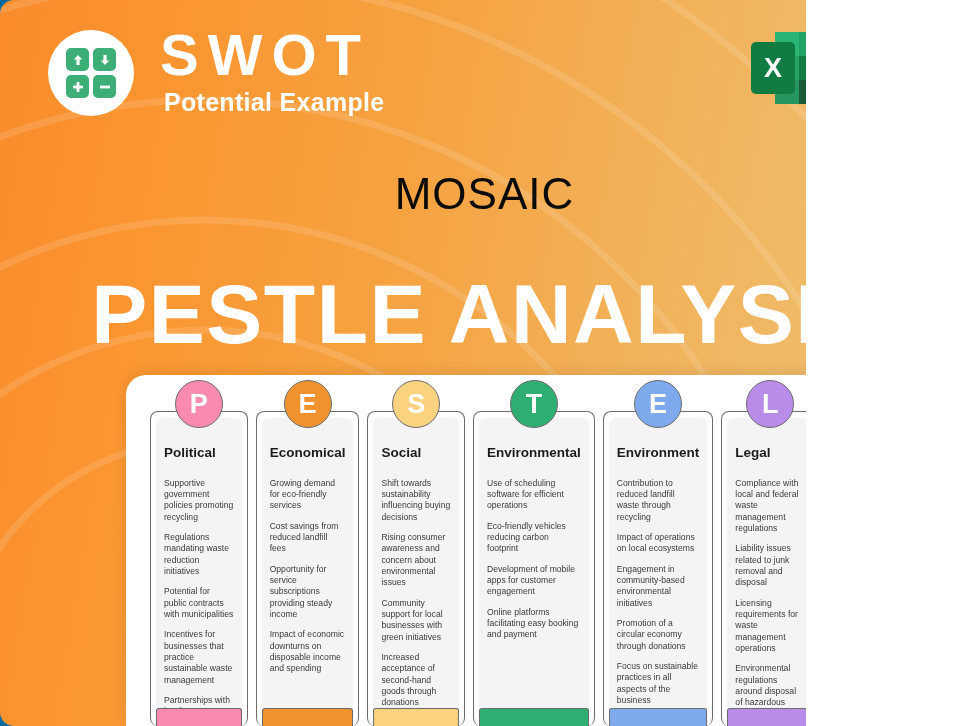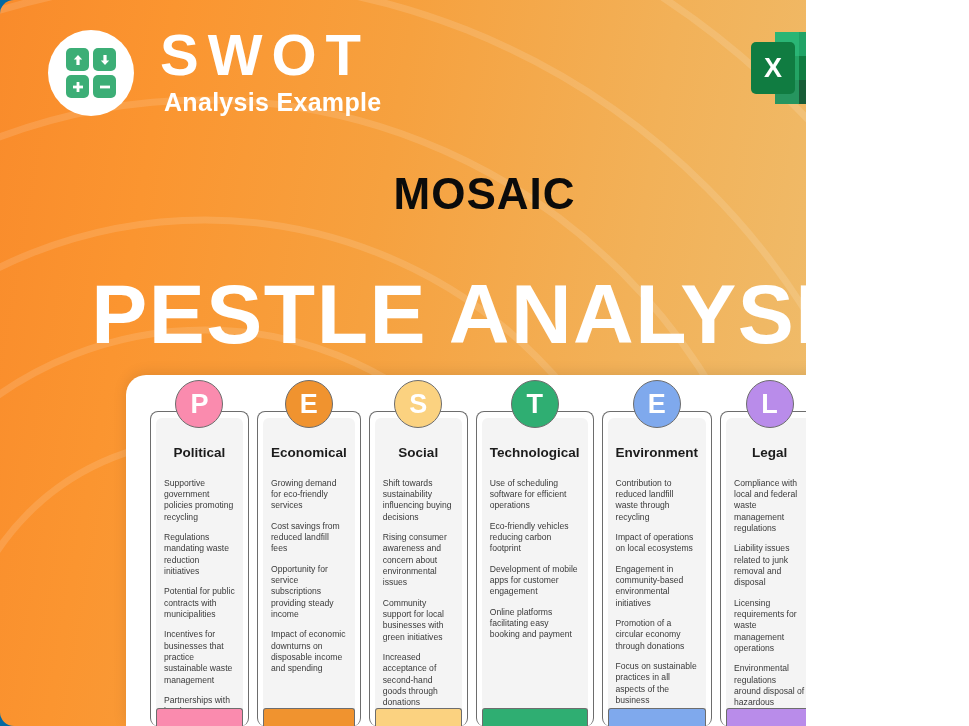--- a/index.html
+++ b/index.html
@@ -110,21 +110,21 @@
   .office-icon svg { display: block; }
 
   
   .mosaic-title {
     position: absolute;
     left: 0;
     top: 172px;
     width: 969px;
     text-align: center;
     font-size: 44px;
-    font-weight: bold;
+    font-weight: normal;
     color: #0b0b0b;
     letter-spacing: 1px;
     line-height: 1;
   }
   .pestle-title {
     position: absolute;
     left: 0;
     top: 272px;
     width: 969px;
     text-align: center;
@@ -186,21 +186,21 @@
     display: flex;
     align-items: center;
     justify-content: center;
     color: #ffffff;
     font-size: 27px;
     font-weight: bold;
     line-height: 1;
     z-index: 4;
   }
   .col-head {
-    text-align: center;
+    text-align: left;
     font-size: 13.5px;
     font-weight: bold;
     color: #1c1c1c;
     margin: 0 0 18px 0;
     line-height: 1;
   }
   .col-list {
     list-style: none;
     margin: 0;
     padding: 0;
@@ -265,21 +265,21 @@
         <div class="logo-cell">
           <svg width="14" height="14" viewBox="0 0 14 14">
             <rect x="2" y="5.6" width="10" height="2.8" fill="#ffffff"></rect>
           </svg>
         </div>
       </div>
     </div>
 
     <div class="brand-text">
       <div class="brand-title">SWOT</div>
-      <div class="brand-sub">Analysis Example</div>
+      <div class="brand-sub">Potential Example</div>
     </div>
 
     <div class="office-icons">
       <div class="office-icon">
         <svg width="95" height="80" viewBox="0 0 95 80">
           <rect x="28" y="4" width="48" height="24" fill="#21A366"></rect>
           <rect x="28" y="28" width="48" height="24" fill="#107C41"></rect>
           <rect x="28" y="52" width="48" height="24" fill="#185C37"></rect>
           <rect x="28" y="4" width="24" height="72" fill="#33C481" opacity="0.55"></rect>
           <rect x="4" y="14" width="44" height="52" rx="5" fill="#107C41"></rect>
@@ -340,21 +340,21 @@
               <li>Community support for local businesses with green initiatives</li>
               <li>Increased acceptance of second-hand goods through donations</li>
               <li>Demand for educational resources on waste management practices</li>
             </ul>
           </div>
           <div class="col-letter" style="background: rgb(251, 210, 128);">S</div>
           <div class="col-bar" style="background: rgb(251, 210, 128);"></div>
         </div>
         <div class="col">
           <div class="col-inner">
-            <div class="col-head">Technological</div>
+            <div class="col-head">Environmental</div>
             <ul class="col-list">
               <li>Use of scheduling software for efficient operations</li>
               <li>Eco-friendly vehicles reducing carbon footprint</li>
               <li>Development of mobile apps for customer engagement</li>
               <li>Online platforms facilitating easy booking and payment</li>
             </ul>
           </div>
           <div class="col-letter" style="background: rgb(47, 174, 114);">T</div>
           <div class="col-bar" style="background: rgb(47, 174, 114);"></div>
         </div>

